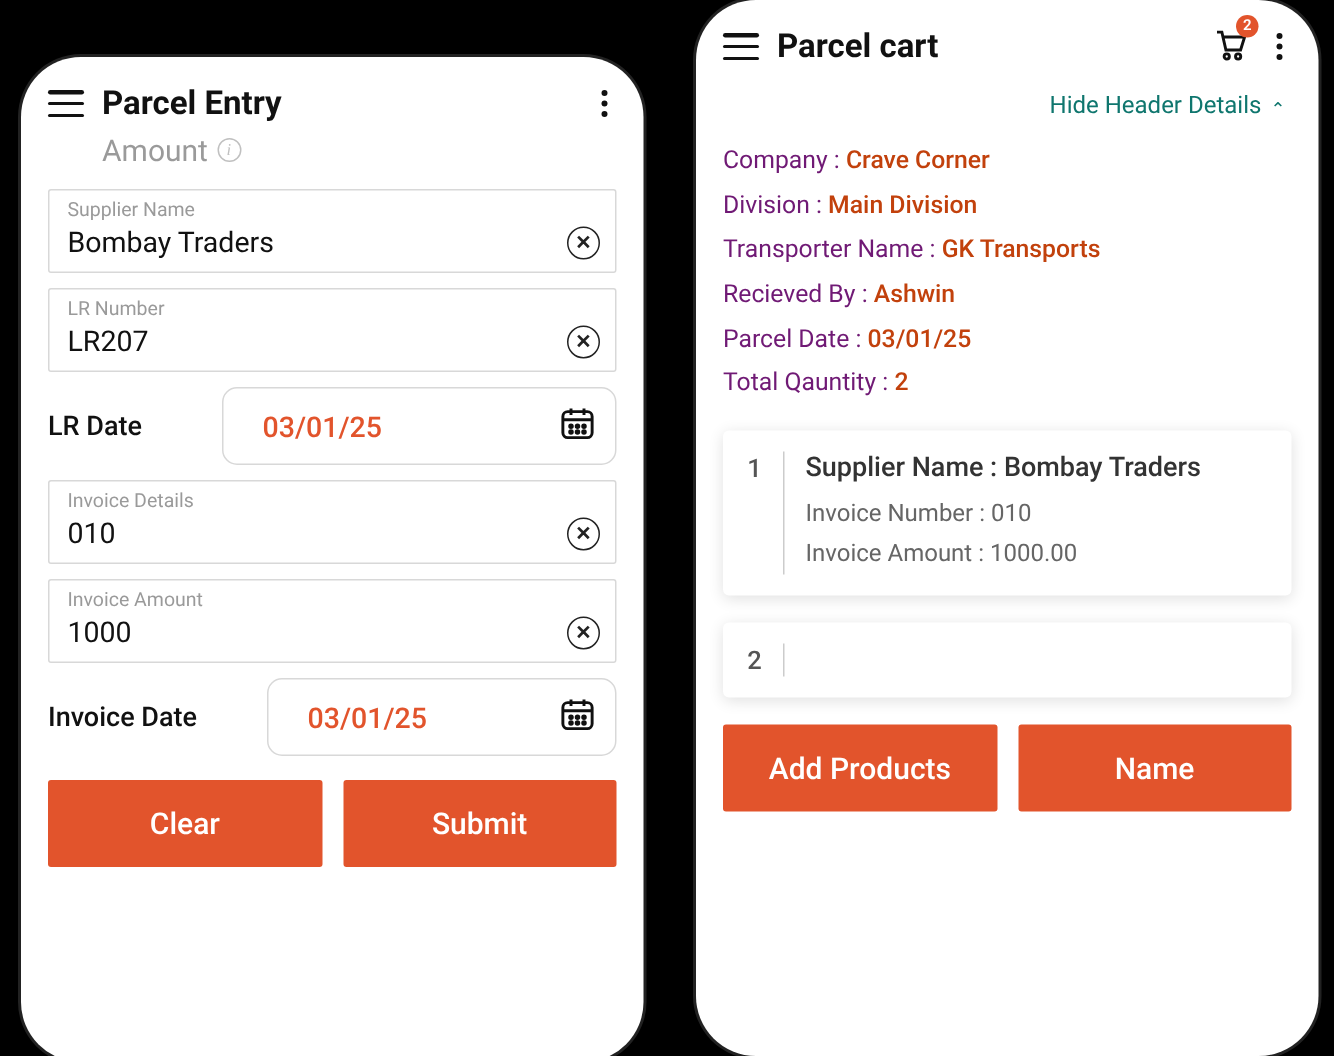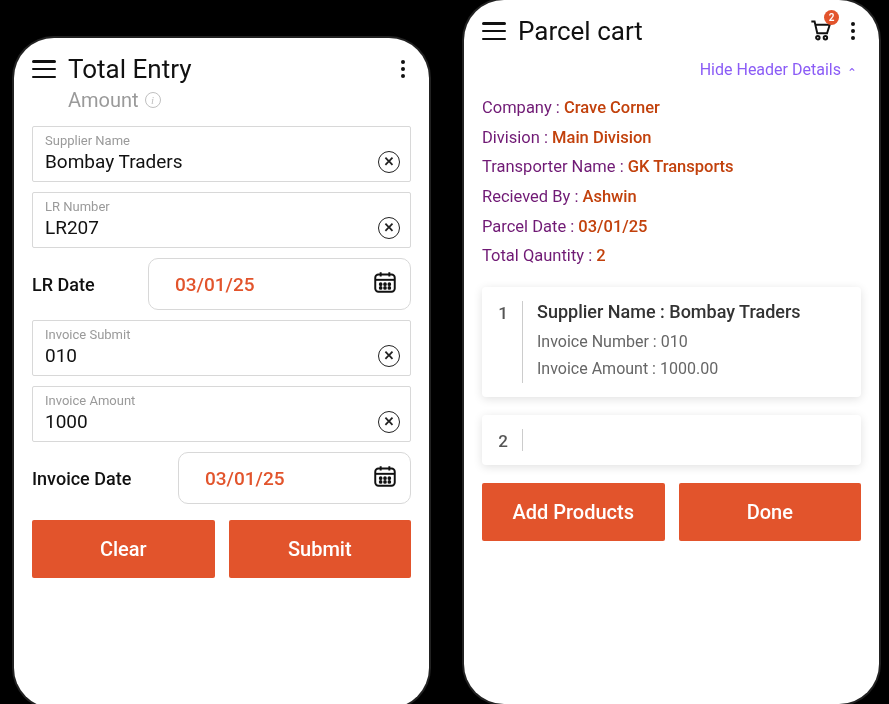--- a/index.html
+++ b/index.html
@@ -3,21 +3,21 @@
   <meta charset="utf-8">
   <style>
     *{box-sizing:border-box;margin:0;padding:0;font-family:-apple-system,BlinkMacSystemFont,"Segoe UI",Roboto,Arial,sans-serif}
     body{background:#000;width:889px;height:704px;position:relative;overflow:hidden}
     .phone{position:absolute;background:#fff;border-radius:40px;box-shadow:0 0 0 2px #222}
     .phone.left{left:14px;top:38px;width:415px;height:670px}
     .phone.right{left:464px;top:0;width:415px;height:704px}
     .phone-inner{padding:16px 18px 0 18px;height:100%;overflow:hidden}
     
     .hdr{display:flex;align-items:center;gap:12px;margin-bottom:4px}
-    .hdr .title{font-size:26px;font-weight:400;color:#111;flex:1}
+    .hdr .title{font-size:22px;font-weight:700;color:#111;flex:1}
     .burger{width:24px;height:18px;display:flex;flex-direction:column;justify-content:space-between;cursor:pointer}
     .burger span{height:2.5px;background:#111;border-radius:2px}
     .dots{display:flex;flex-direction:column;gap:3px;padding:6px;cursor:pointer}
     .dots span{width:4px;height:4px;background:#111;border-radius:50%}
     .cart-icon{position:relative;cursor:pointer}
     .cart-icon svg{width:26px;height:26px}
     .cart-badge{position:absolute;top:-6px;right:-6px;background:#e2542c;color:#fff;font-size:10px;width:15px;height:15px;border-radius:8px;display:flex;align-items:center;justify-content:center;font-weight:600}
     .sub{display:flex;align-items:center;gap:6px;color:#9a9a9a;font-size:20px;margin-bottom:14px;padding-left:36px}
     .info-ico{width:16px;height:16px;border:1.5px solid #c0c0c0;border-radius:50%;display:flex;align-items:center;justify-content:center;font-size:11px;color:#c0c0c0;font-family:Georgia,serif;font-style:italic}
     
@@ -31,21 +31,21 @@
     .drow .dlbl{font-size:18px;color:#111;min-width:102px;font-weight:500}
     .drow.r2 .dlbl{min-width:132px}
     .dbox{border:1px solid #d8d8d8;border-radius:10px;padding:10px 12px;flex:1;display:flex;align-items:center;justify-content:space-between}
     .dbox .dval{font-size:19px;color:#e2542c;font-weight:500;padding-left:14px}
     .cal-ico{cursor:pointer}
     .cal-ico svg{width:26px;height:26px}
     
     .btns{display:flex;gap:14px;margin-top:16px}
     .btn{flex:1;background:#e2542c;color:#fff;font-size:20px;font-weight:500;border:none;padding:17px 0;cursor:pointer;text-align:center;border-radius:2px}
     
-    .hide-row{display:flex;justify-content:flex-end;align-items:flex-end;gap:6px;color:#8b5cf6;font-size:16px;margin:14px 4px 14px 0;cursor:pointer}
+    .hide-row{display:flex;justify-content:flex-end;align-items:flex-end;gap:6px;color:#0f766e;font-size:16px;margin:14px 4px 14px 0;cursor:pointer}
     .chev{display:inline-block;transform:rotate(180deg);font-size:12px}
     .meta{font-size:16.5px;line-height:1.8;margin-bottom:16px;color:#555}
     .meta .mlbl{color:#701a75}
     .meta .mval{color:#c2410c;font-weight:500}
     
     .card{border-radius:4px;box-shadow:0 2px 10px rgba(0,0,0,.12);padding:14px 14px;margin-bottom:18px;display:flex;gap:12px}
     .card .num{font-size:17px;color:#555;font-weight:500;padding-top:2px;width:14px;text-align:center}
     .card .divv{width:1px;background:#ccc;margin-right:2px}
     .card .cbody{flex:1}
     .card .crow1{font-size:18px;color:#333;font-weight:500;margin-bottom:6px}
@@ -55,21 +55,21 @@
 <body>
 
 <div class="phone left">
   <div class="phone-inner">
     <div class="hdr">
       <div class="burger">
           <span></span>
           <span></span>
           <span></span>
         </div>
-      <div class="title">Total Entry</div>
+      <div class="title">Parcel Entry</div>
       <div class="dots">
           <span></span>
           <span></span>
           <span></span>
         </div>
     </div>
     <div class="sub">
       <span>Amount</span>
       <span class="info-ico">i</span>
     </div>
@@ -104,21 +104,21 @@
               <circle cx="16" cy="14" r=".8" fill="#111"></circle>
               <circle cx="8" cy="17.5" r=".8" fill="#111"></circle>
               <circle cx="12" cy="17.5" r=".8" fill="#111"></circle>
               <circle cx="16" cy="17.5" r=".8" fill="#111"></circle>
             </svg>
         </div>
       </div>
     </div>
 
     <div class="field">
-      <div class="flabel">Invoice Submit</div>
+      <div class="flabel">Invoice Details</div>
       <div class="frow">
         <div class="fval">010</div>
         <div class="xbtn">✕</div>
       </div>
     </div>
 
     <div class="field">
       <div class="flabel">Invoice Amount</div>
       <div class="frow">
         <div class="fval">1000</div>
@@ -201,16 +201,16 @@
       </div>
     </div>
 
     <div class="card">
       <div class="num">2</div>
       <div class="divv"></div>
     </div>
 
     <div class="btns">
       <button class="btn">Add Products</button>
-      <button class="btn">Done</button>
+      <button class="btn">Name</button>
     </div>
   </div>
 </div>
 
 </body></html>

